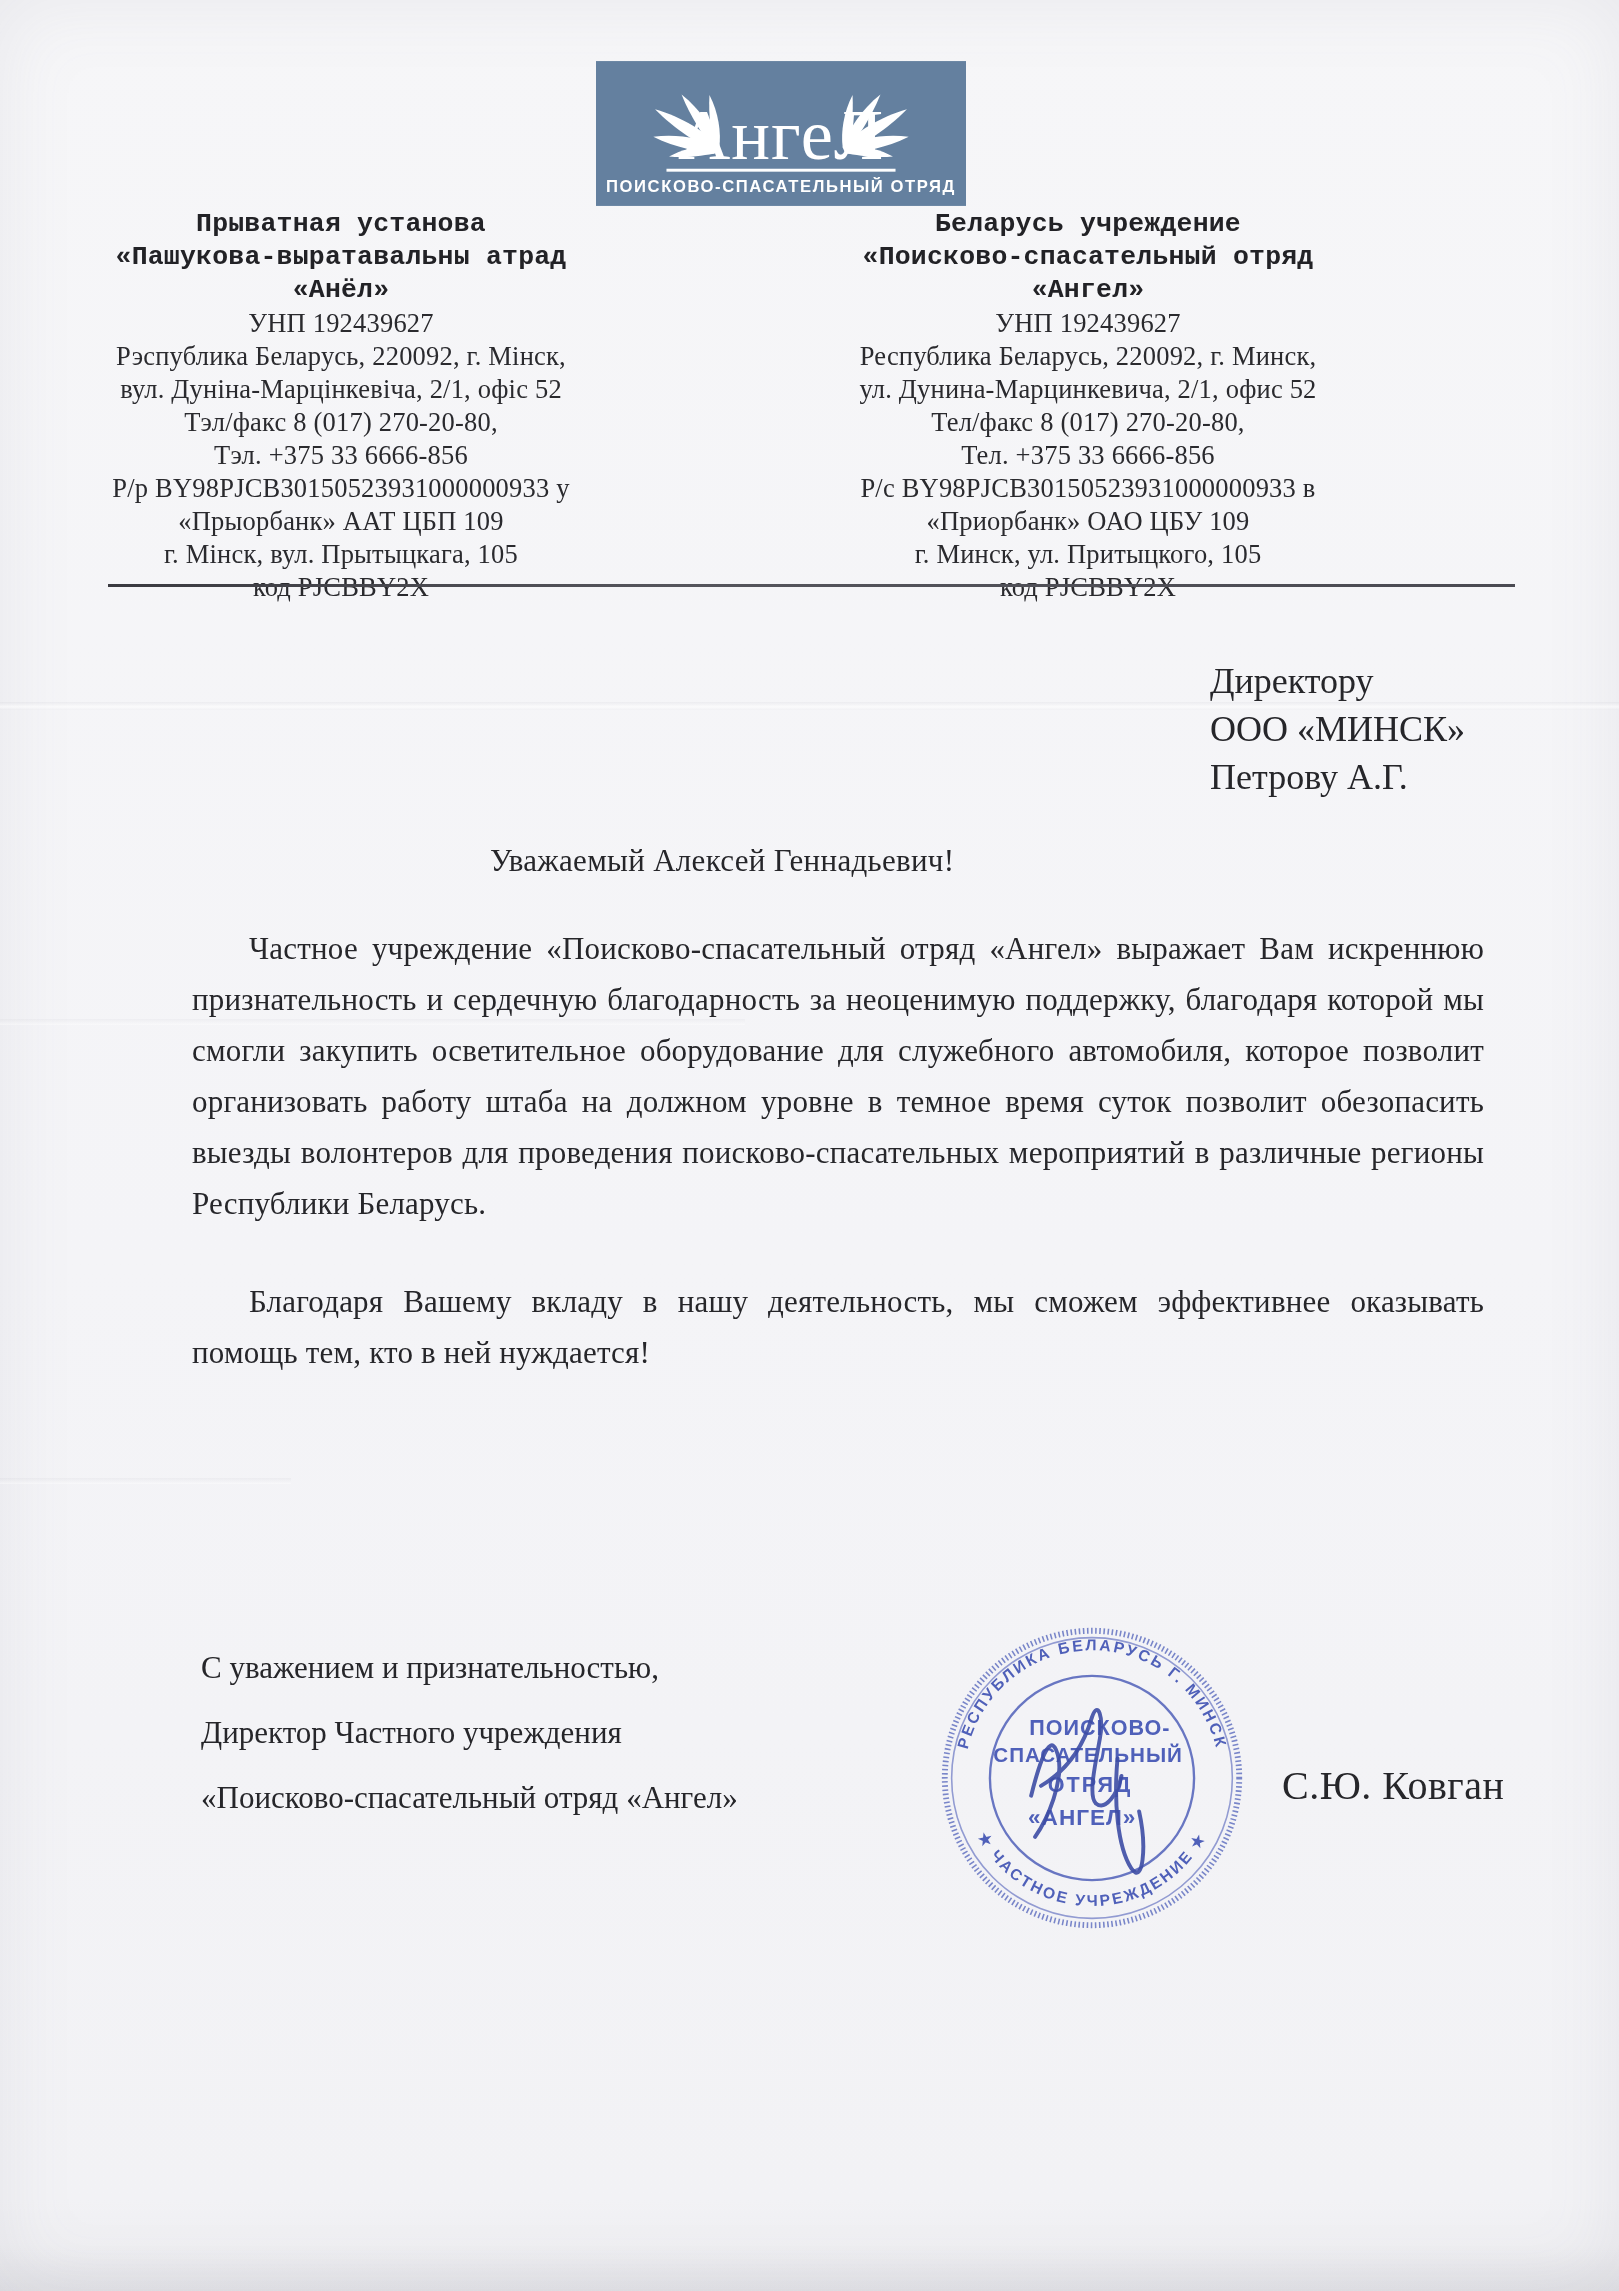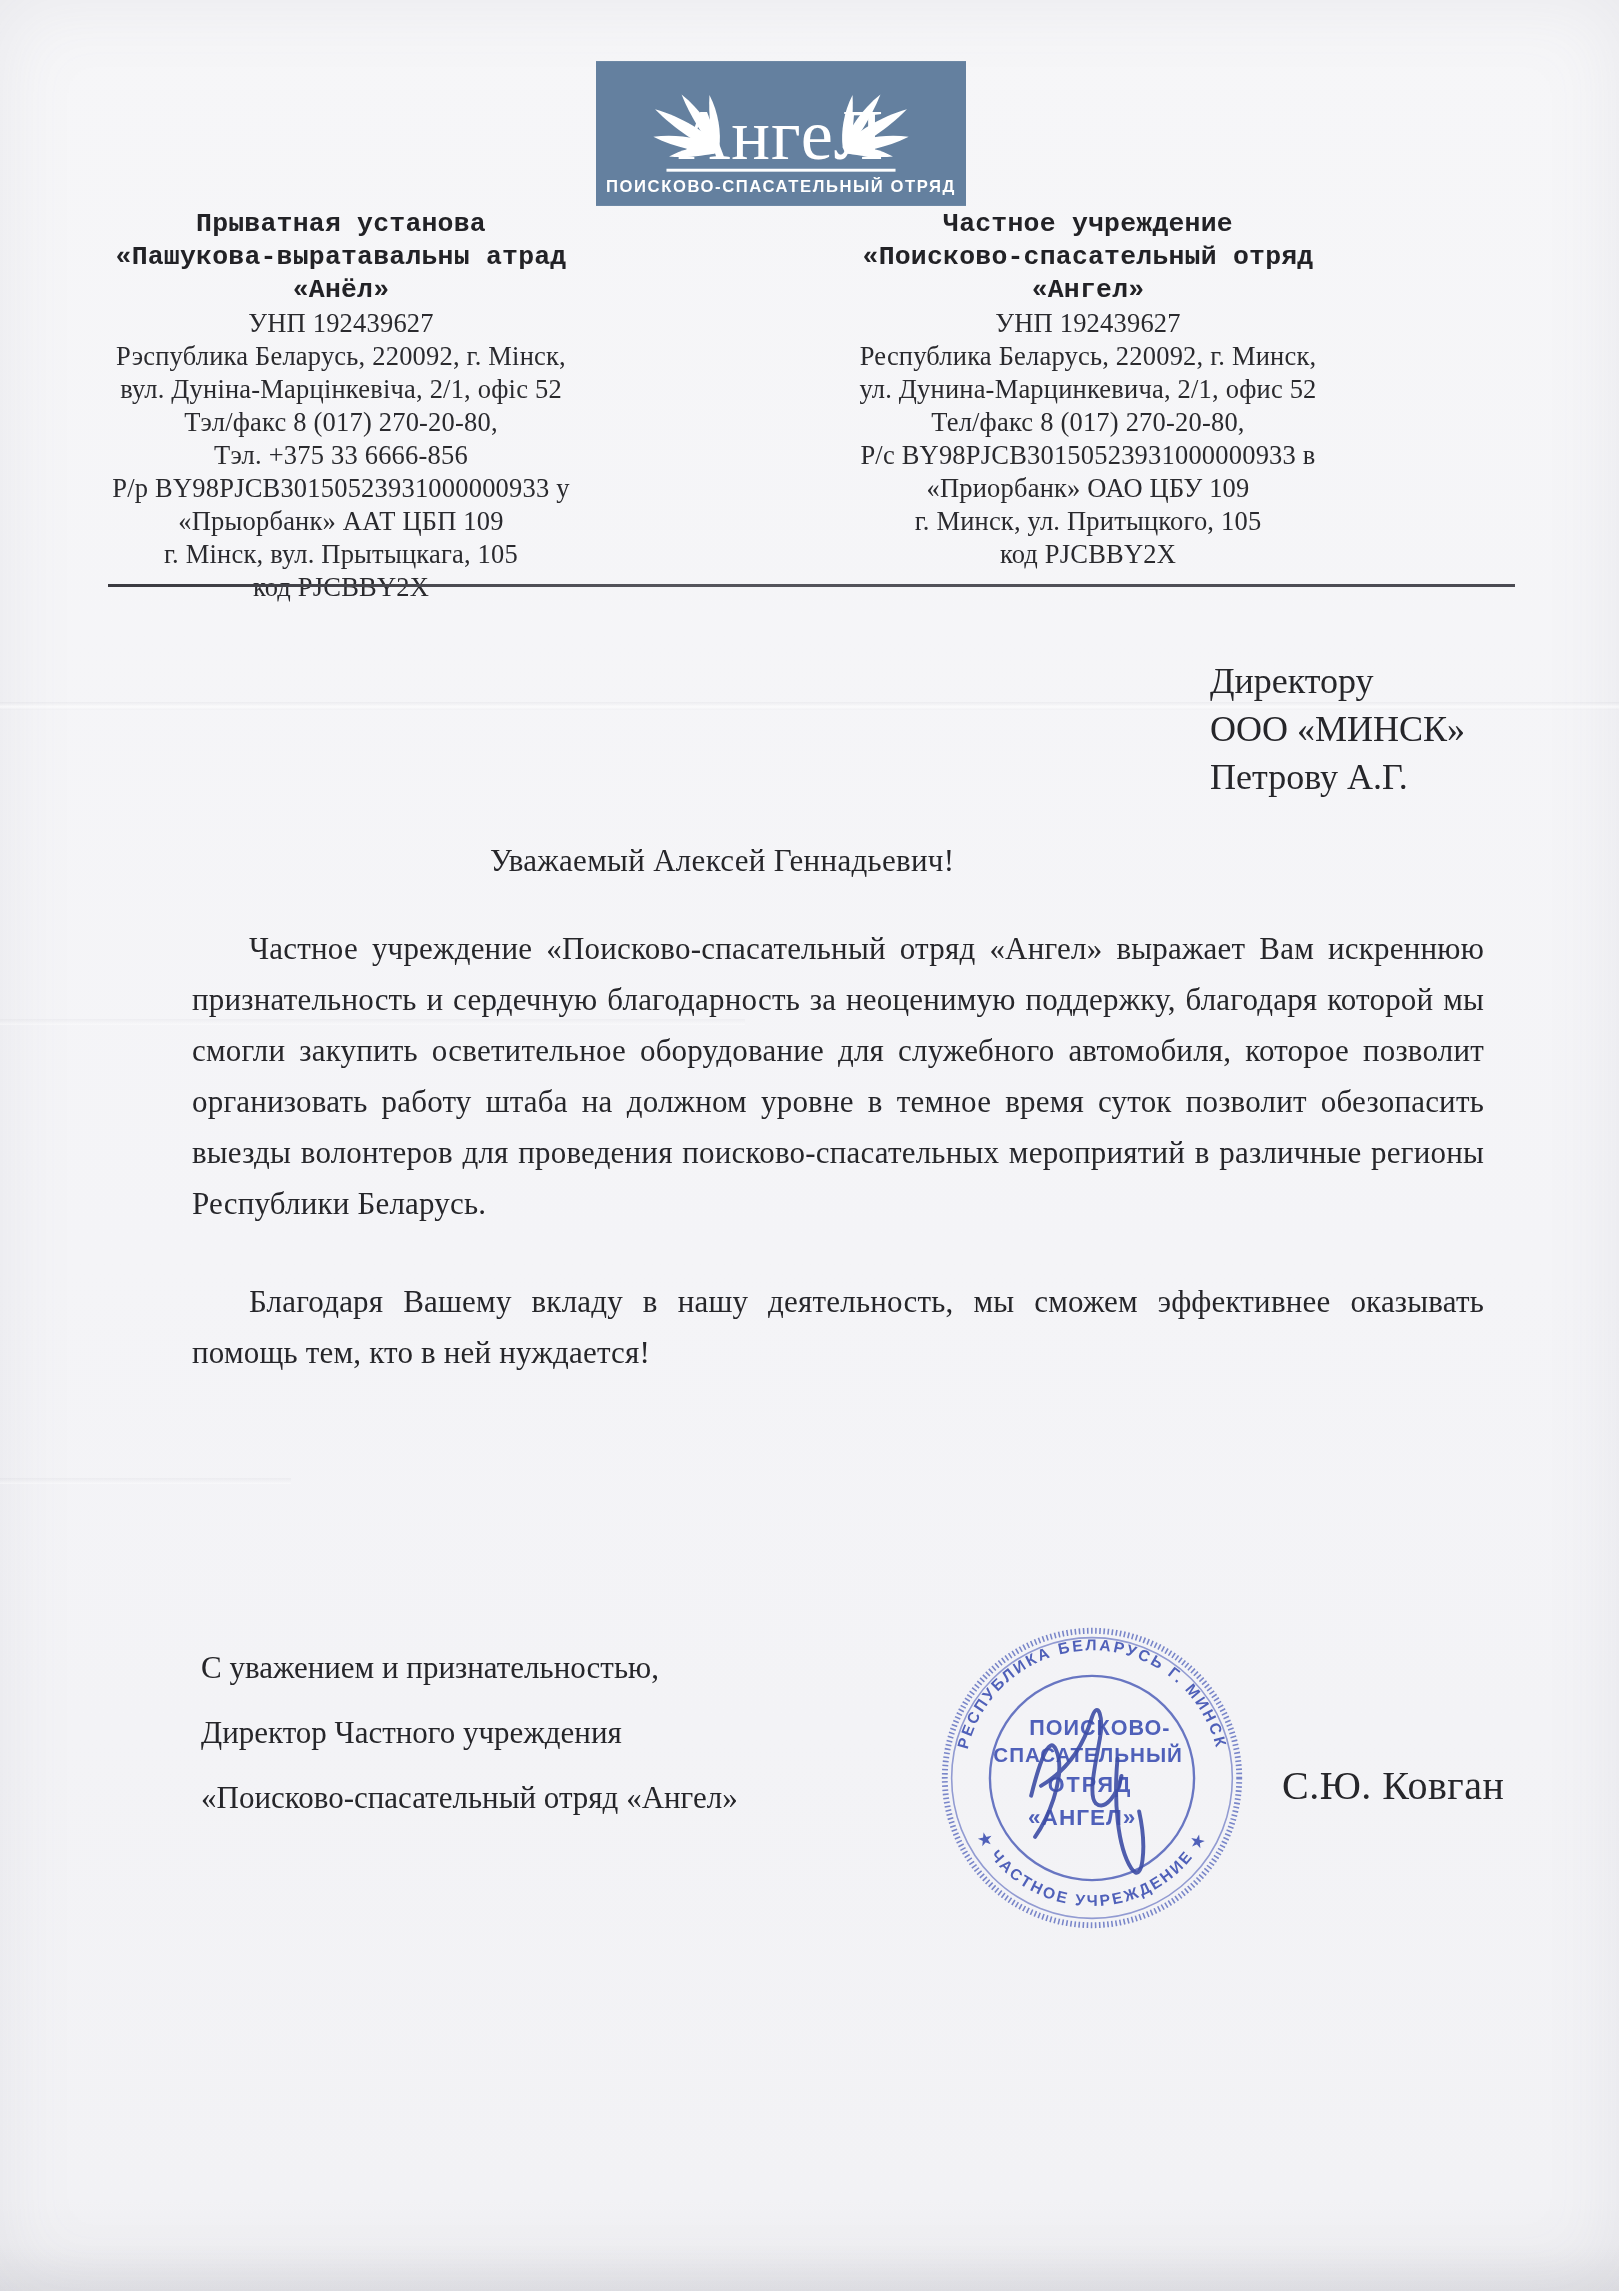--- a/index.html
+++ b/index.html
@@ -87,26 +87,27 @@
     <div class="lh-line">вул. Дуніна-Марцінкевіча, 2/1, офіс 52</div>
     <div class="lh-line">Тэл/факс 8 (017) 270-20-80,</div>
     <div class="lh-line">Тэл. +375 33 6666-856</div>
     <div class="lh-line">Р/р BY98PJCB30150523931000000933 у</div>
     <div class="lh-line">«Прыорбанк» ААТ ЦБП 109</div>
     <div class="lh-line">г. Мінск, вул. Прытыцкага, 105</div>
     <div class="lh-line">код PJCBBY2X</div>
   </div>
 
   <div class="lh-col lh-right">
-    <div class="lh-line b">Частное учреждение</div>
+    <div class="lh-line b">Беларусь учреждение</div>
     <div class="lh-line b">«Поисково-спасательный отряд «Ангел»</div>
     <div class="lh-line">УНП 192439627</div>
     <div class="lh-line">Республика Беларусь, 220092, г. Минск,</div>
     <div class="lh-line">ул. Дунина-Марцинкевича, 2/1, офис 52</div>
     <div class="lh-line">Тел/факс 8 (017) 270-20-80,</div>
+    <div class="lh-line">Тел. +375 33 6666-856</div>
     <div class="lh-line">Р/с BY98PJCB30150523931000000933 в</div>
     <div class="lh-line">«Приорбанк» ОАО ЦБУ 109</div>
     <div class="lh-line">г. Минск, ул. Притыцкого, 105</div>
     <div class="lh-line">код PJCBBY2X</div>
   </div>
 
   <div class="lh-rule"></div>
 
   <div class="recipient">
     <div>Директору</div>

